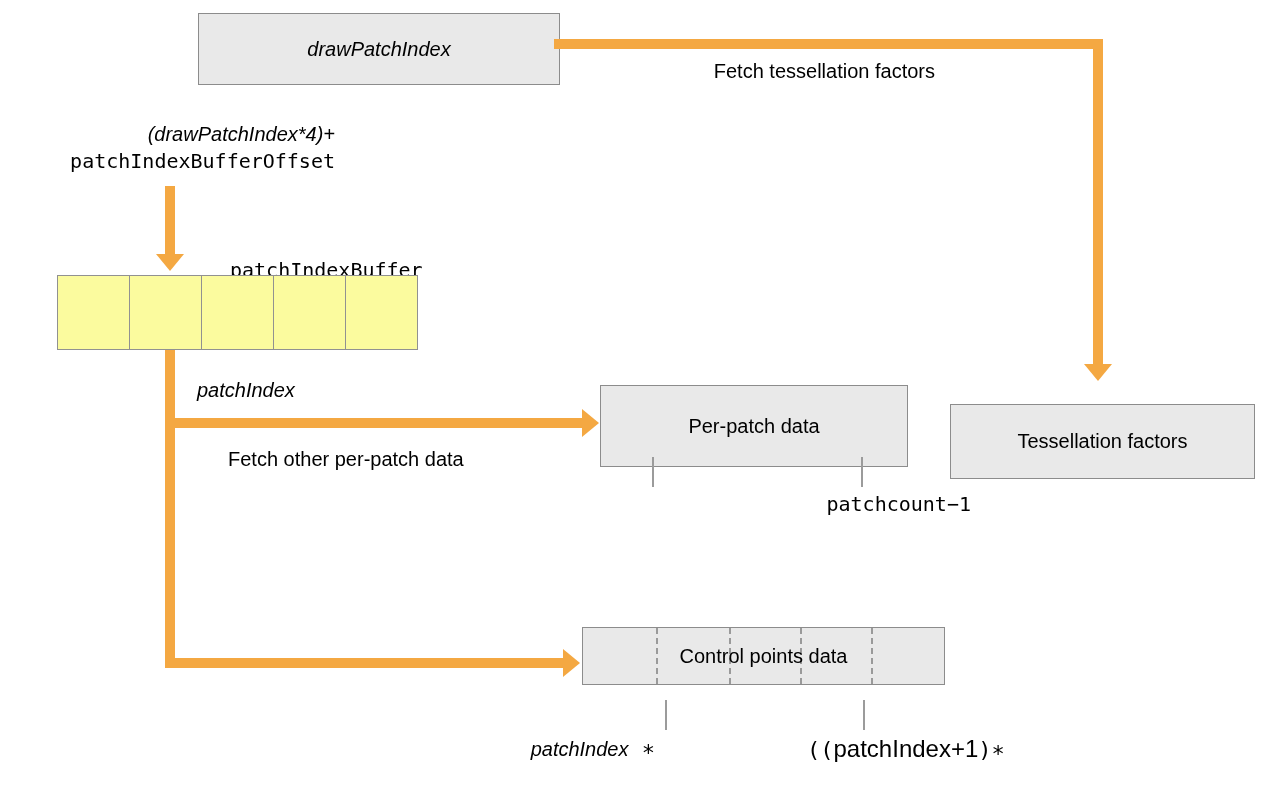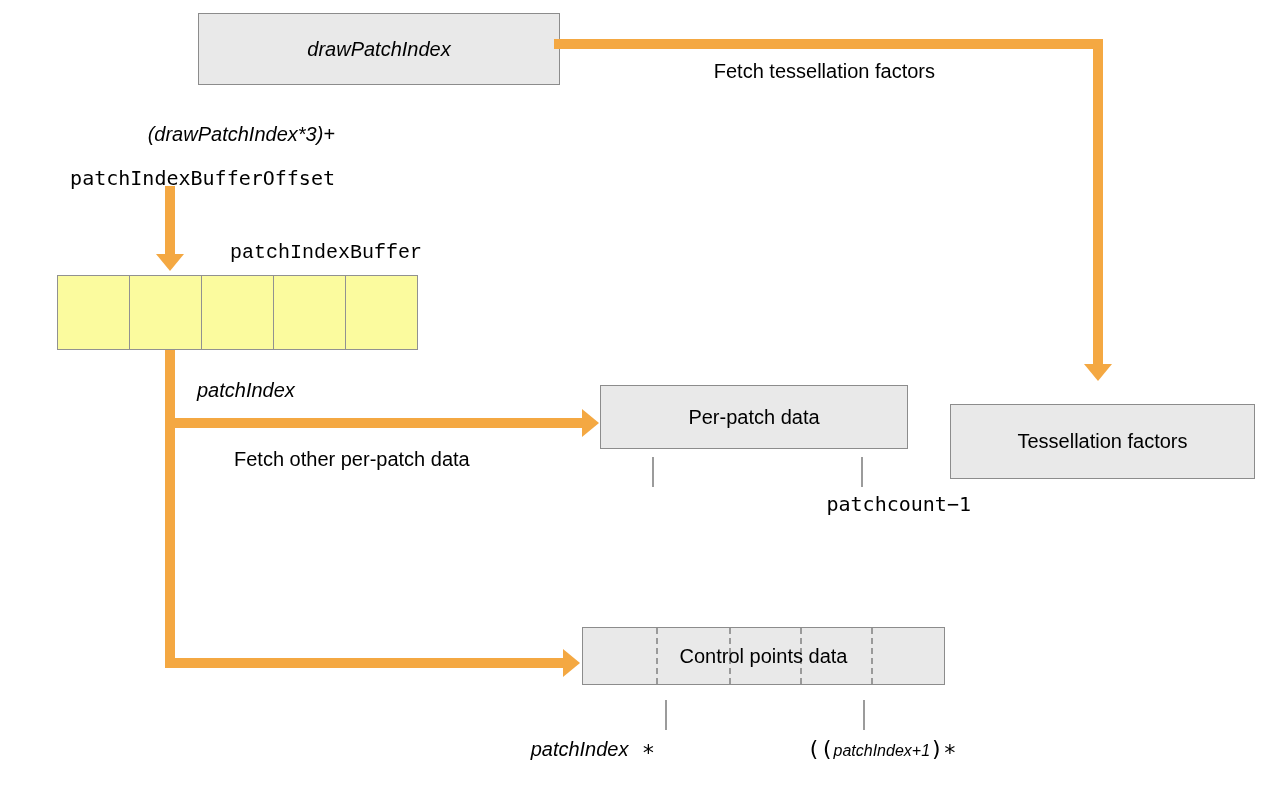--- a/index.html
+++ b/index.html
@@ -29,62 +29,62 @@
   .buffer-cell:last-child{border-right:none;}
   
   .dash-sep{position:absolute;top:0;bottom:0;width:0;border-left:2px dashed #9a9a9a;}
   
   .tick{position:absolute;width:2px;height:30px;background:#9b9b9b;}
   
   .lbl{position:absolute;font-size:20px;white-space:nowrap;}
   .lbl-center{text-align:right;}
   .lbl-right{text-align:right;}
   .line{line-height:26px;white-space:nowrap;}
-  .ital-in-mono{font-style:italic;font-family:"Liberation Sans",sans-serif;font-size:16px;}
+  .ital-in-mono{font-family:"Liberation Sans",sans-serif;font-size:24px;}
 </style>
 </head>
 <body>
 
 <div id="stage">
 
   <div class="node italic" style="left:192px;top:13px;width:362px;height:72px;margin-left:6px;">
     <span>drawPatchIndex</span>
   </div>
 
   <div class="oseg" style="left:554px;top:39px;width:549px;height:10px;"></div>
   <div class="oseg" style="left:1093px;top:39px;width:10px;height:325px;"></div>
   <div class="ah ah-down" style="left:1084px;top:364px;"></div>
   <div class="lbl lbl-center" style="left:665px;top:60px;width:270px;">Fetch tessellation factors</div>
 
-  <div class="lbl lbl-center italic" style="left:5px;top:123px;width:330px;">(drawPatchIndex*3)+</div>
-  <div class="lbl lbl-center mono" style="left:5px;top:166px;width:330px;">patchIndexBufferOffset</div>
+  <div class="lbl lbl-center italic" style="left:5px;top:123px;width:330px;">(drawPatchIndex*4)+</div>
+  <div class="lbl lbl-center mono" style="left:5px;top:149px;width:330px;">patchIndexBufferOffset</div>
 
   <div class="oseg" style="left:165px;top:186px;width:10px;height:68px;"></div>
   <div class="ah ah-down" style="left:156px;top:254px;"></div>
 
-  <div class="lbl mono" style="left:230px;top:241px;font-family:Liberation Mono, monospace;">patchIndexBuffer</div>
+  <div class="lbl mono" style="left:230px;top:258px;">patchIndexBuffer</div>
   <div id="patch-index-buffer">
     <div class="buffer-cell"></div>
     <div class="buffer-cell"></div>
     <div class="buffer-cell"></div>
     <div class="buffer-cell"></div>
     <div class="buffer-cell"></div>
   </div>
 
   <div class="oseg" style="left:165px;top:350px;width:10px;height:318px;"></div>
 
   <div class="oseg" style="left:165px;top:418px;width:417px;height:10px;"></div>
   <div class="ah ah-right" style="left:582px;top:409px;"></div>
   <div class="lbl italic" style="left:197px;top:379px;">patchIndex</div>
-  <div class="lbl" style="left:228px;top:448px;margin-left:6px;">Fetch other per-patch data</div>
+  <div class="lbl" style="left:228px;top:448px;">Fetch other per-patch data</div>
 
   <div class="oseg" style="left:165px;top:658px;width:398px;height:10px;"></div>
   <div class="ah ah-right" style="left:563px;top:649px;"></div>
 
-  <div class="node" style="left:600px;top:385px;width:308px;height:64px;">
+  <div class="node" style="left:600px;top:385px;width:308px;height:82px;">
     <span>Per-patch data</span>
   </div>
 
   <div class="node" style="left:950px;top:383px;width:305px;height:75px;margin-top:21px;">
     <span>Tessellation factors</span>
   </div>
 
   <div class="tick" style="left:652px;top:457px;"></div>
   <div class="tick" style="left:861px;top:457px;"></div>
   <div class="lbl lbl-center mono" style="left:771px;top:491px;width:200px;">

